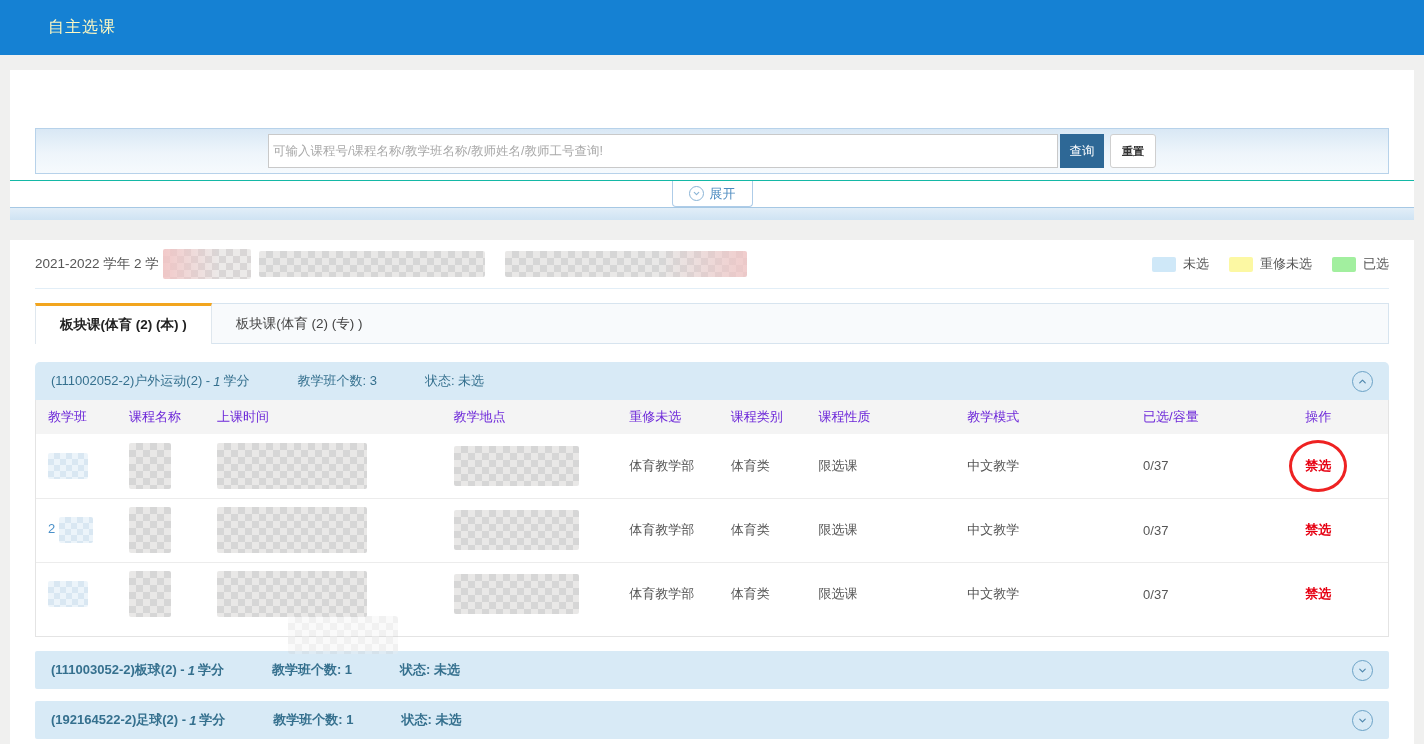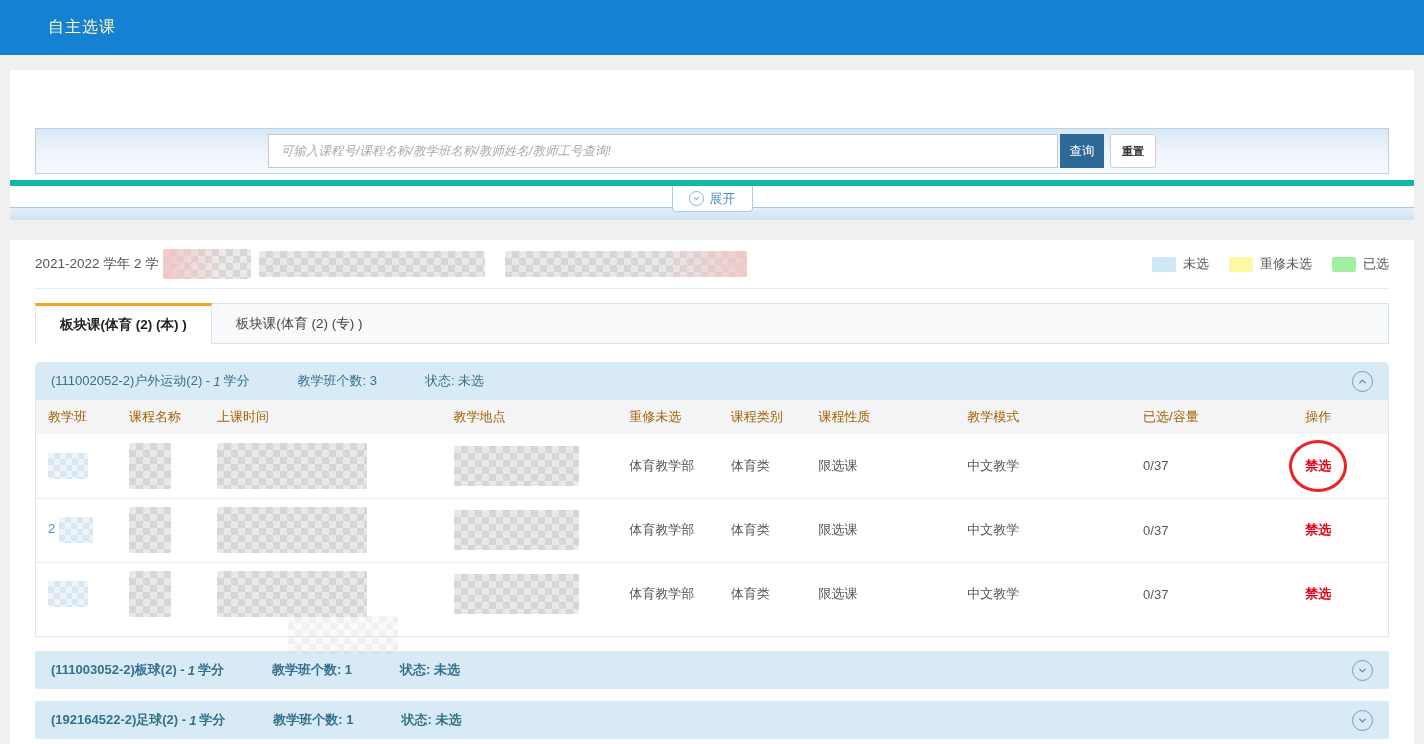--- a/index.html
+++ b/index.html
@@ -23,40 +23,39 @@
 
   
   .search-wrap { margin:0 25px; }
   .search-panel {
     border:1px solid #b7d2ea;
     background:linear-gradient(180deg,#d9e8f5 0%,#eef5fb 55%,#f6fafd 100%);
     height:46px; display:flex; align-items:center; justify-content:center;
   }
   .search-input {
     width:790px; height:34px; border:1px solid #c9c9c9; background:#fff;
-    padding:0 12px; font-size:12.5px; color:#333; outline:none;
+    padding:0 4px; font-size:12.5px; color:#333; outline:none;
     font-family:"Liberation Sans","DejaVu Sans",sans-serif;
-    font-style:italic;
   }
   .search-input::placeholder { color:#a9a9a9; }
   .btn-query {
     height:34px; width:44px; margin-left:2px;
     background:#2e6896; color:#fff; border:1px solid #2e6896;
     font-size:12.5px; cursor:pointer;
     font-family:"Liberation Sans","DejaVu Sans",sans-serif;
   }
   .btn-reset {
     height:34px; width:46px; margin-left:6px;
     background:#fff; color:#333; border:1px solid #cfcfcf; border-radius:3px;
     font-size:11px; font-weight:bold; cursor:pointer;
     font-family:"Liberation Sans","DejaVu Sans",sans-serif;
   }
   
   .expand-row {
-    margin-top:6px; border-top:6px solid #14b8a6;
+    margin-top:6px; border-top:1px solid #14b8a6;
     display:flex; justify-content:center; height:27px;
   }
   .expand-tab {
     background:#fff; border:1px solid #aecce8; border-top:none;
     border-radius:0 0 4px 4px; padding:0 16px; height:26px;
     display:flex; align-items:center; gap:6px; cursor:pointer;
     color:#4e8cc0; font-size:13px;
   }
   .circle-ico {
     width:15px; height:15px; border-radius:50%;
@@ -118,21 +117,21 @@
   .chev .circle-ico { width:21px; height:21px; border-color:#6ba2c6; }
   .mt12 { margin-top:14px; }
   .mt12b { margin-top:12px; }
   
   .panel-body {
     border:1px solid #e4e4e4; border-top:none; background:#fff;
     padding-bottom:10px; position:relative;
   }
   table { width:100%; border-collapse:collapse; table-layout:fixed; }
   thead tr { background:#f4f4f4; height:34px; }
-  th { font-weight:normal; text-align:left; padding:0 12px; font-size:13px; color:#a16207; white-space:nowrap; }
+  th { font-weight:normal; text-align:left; padding:0 12px; font-size:13px; color:#6d28d9; white-space:nowrap; }
   tbody tr { height:64px; }
   tbody tr + tr td { border-top:1px solid #ececec; }
   td { padding:0 12px; font-size:13px; color:#555; white-space:nowrap; }
   .cls-num { color:#4a90c9; margin-right:4px; }
   .action-txt { color:#e60012; font-weight:bold; position:relative; display:inline-block; padding:2px 0; }
   .red-circle {
     position:absolute; left:50%; top:50%; transform:translate(-50%,-50%);
     width:58px; height:52px; border:3px solid #ee2222; border-radius:50%;
     pointer-events:none;
   }

